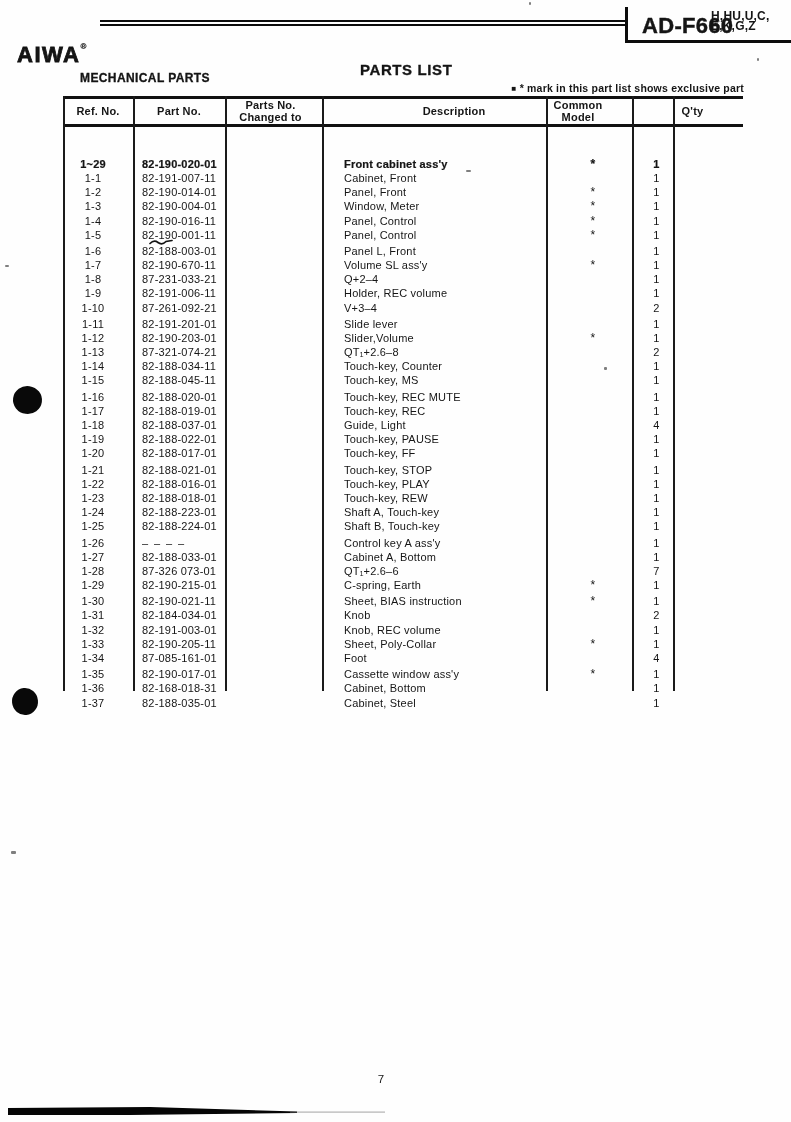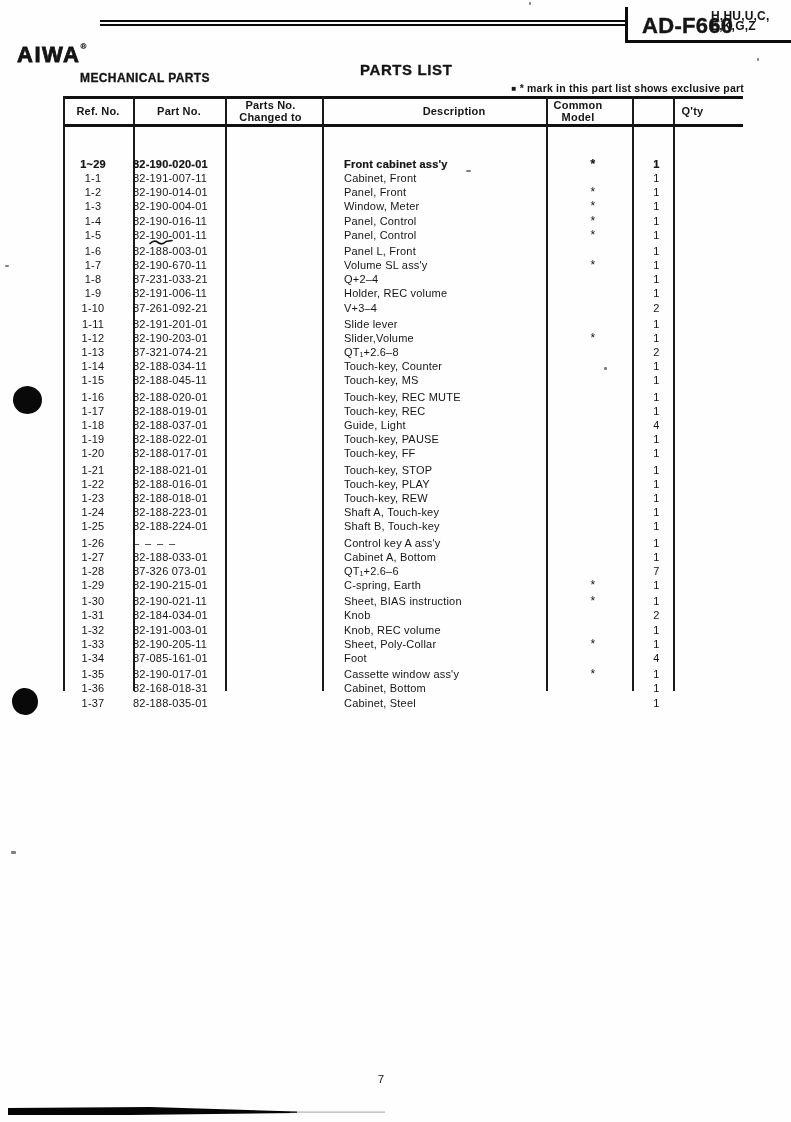--- a/index.html
+++ b/index.html
@@ -34,21 +34,21 @@
   .hdrline{left:63px;top:124px;width:680px;height:2.5px;}
   .th{position:absolute;top:97px;height:27px;display:flex;flex-direction:column;
     justify-content:center;align-items:center;font-size:11px;font-weight:700;line-height:12px;
     text-align:center;letter-spacing:0.2px;}
   
   .rows{position:absolute;left:63px;top:127px;width:680px;margin-top:30px;}
   .group{margin-bottom:2.2px;}
   .row{display:flex;height:14.15px;line-height:14.15px;font-size:11px;letter-spacing:0.2px;}
   .cell{box-sizing:border-box;white-space:nowrap;overflow:visible;}
   .c-ref{width:70px;text-align:center;padding-right:10px;}
-  .c-part{width:96px;padding-left:0;}
+  .c-part{width:96px;padding-left:9px;}
   .c-changed{width:97px;}
   .c-desc{width:224px;padding-left:18px;}
   .c-common{width:86px;text-align:center;font-size:12px;}
   .c-qty{width:41px;text-align:center;}
   .bold{font-weight:700;-webkit-text-stroke:0.2px #111;}
   
   .pen-mark{position:absolute;left:149px;top:238px;width:24px;height:8px;}
   .hole{position:absolute;background:#090909;border-radius:50%;}
   .hole1{left:13px;top:386px;width:29px;height:28px;transform:rotate(8deg);}
   .hole2{left:12px;top:688px;width:26px;height:27px;transform:rotate(-6deg);}

